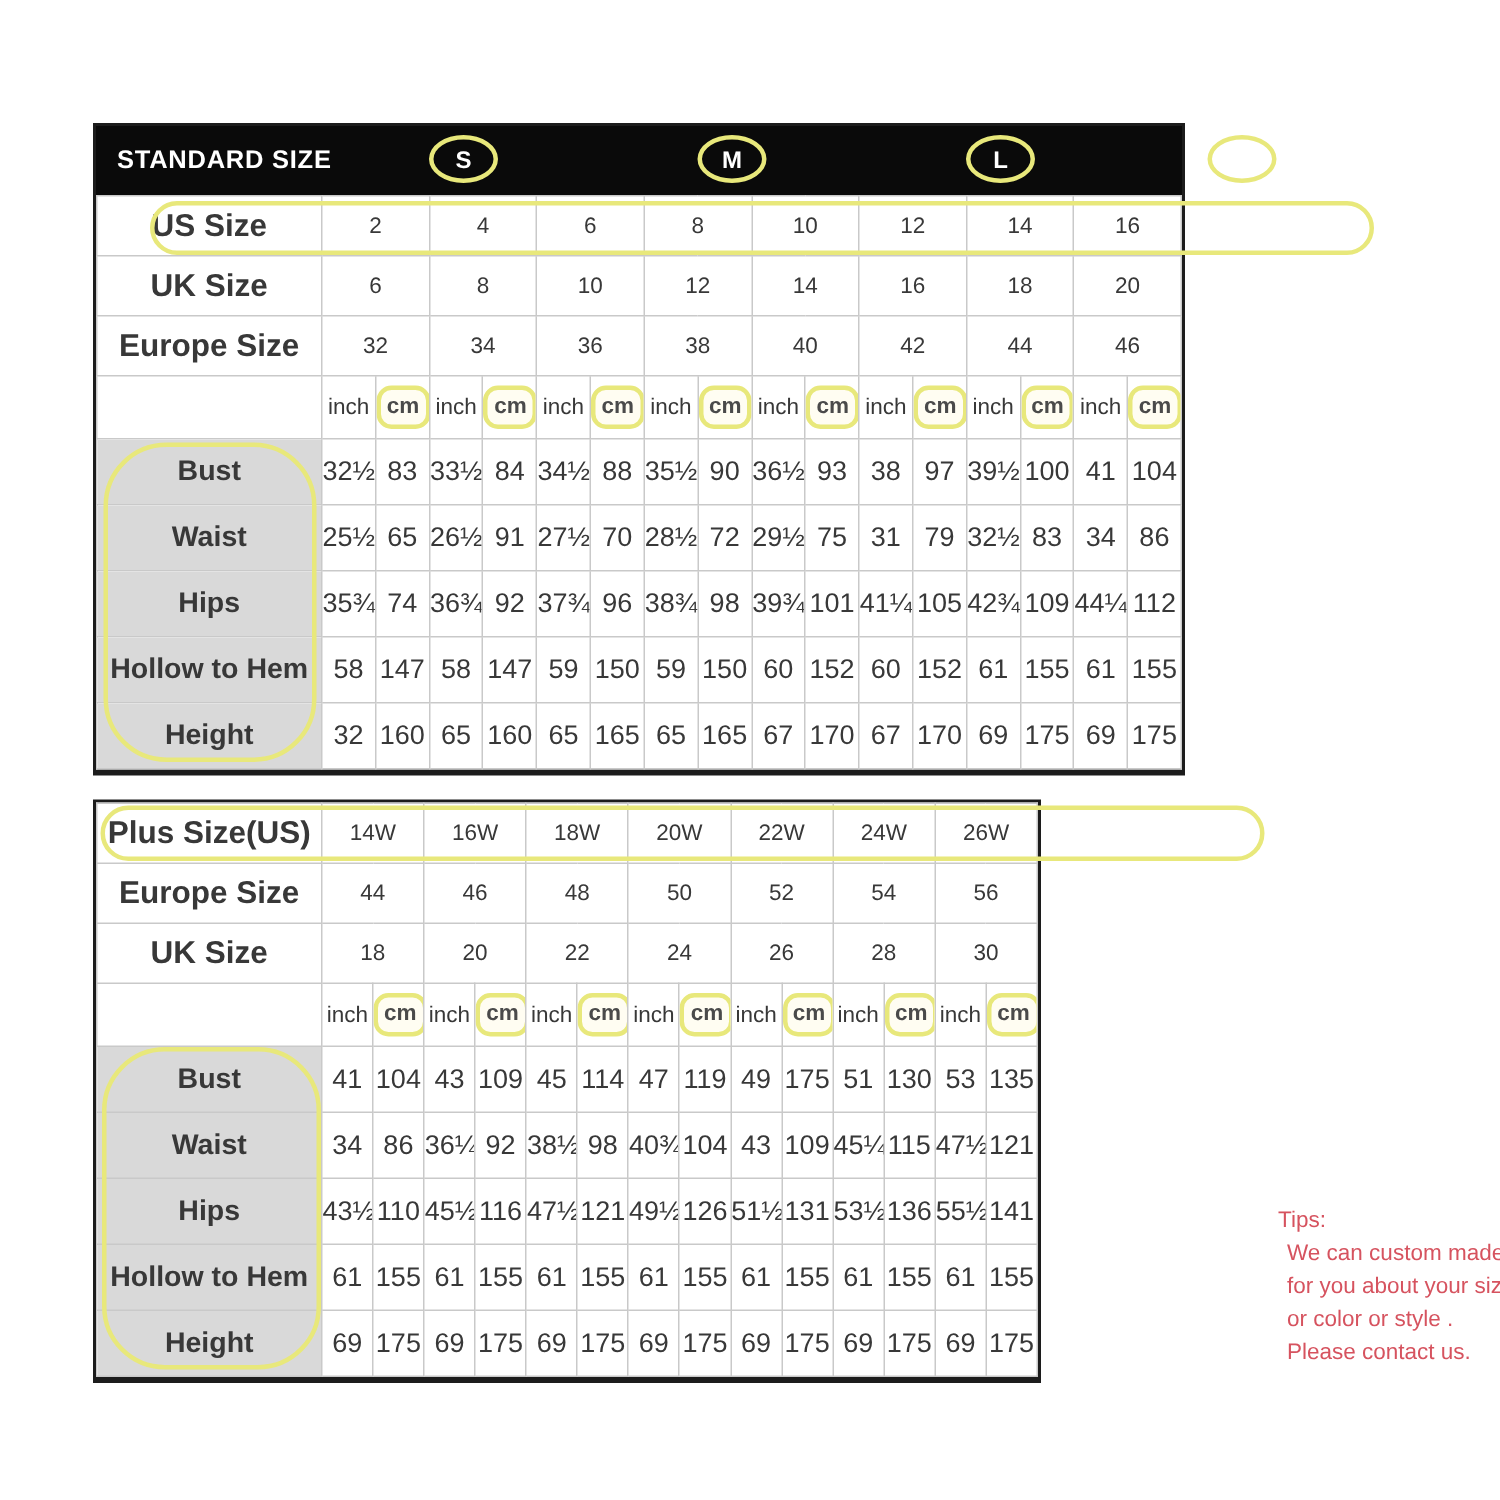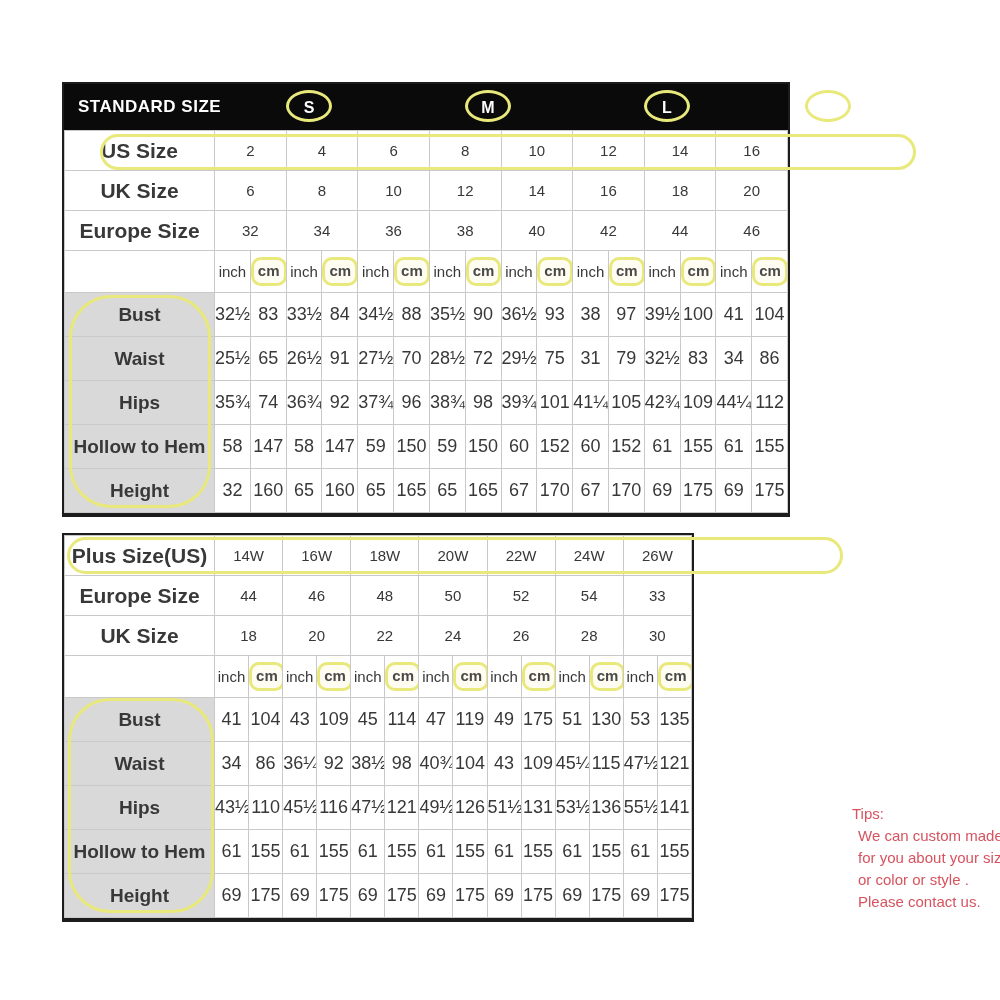--- a/index.html
+++ b/index.html
@@ -302,21 +302,21 @@
               <td class="cell group-val" colspan="2">26W</td>
             </tr>
             <tr class="row-group">
               <td class="cell group-label">Europe Size</td>
               <td class="cell group-val" colspan="2">44</td>
               <td class="cell group-val" colspan="2">46</td>
               <td class="cell group-val" colspan="2">48</td>
               <td class="cell group-val" colspan="2">50</td>
               <td class="cell group-val" colspan="2">52</td>
               <td class="cell group-val" colspan="2">54</td>
-              <td class="cell group-val" colspan="2">33</td>
+              <td class="cell group-val" colspan="2">56</td>
             </tr>
             <tr class="row-group">
               <td class="cell group-label">UK Size</td>
               <td class="cell group-val" colspan="2">18</td>
               <td class="cell group-val" colspan="2">20</td>
               <td class="cell group-val" colspan="2">22</td>
               <td class="cell group-val" colspan="2">24</td>
               <td class="cell group-val" colspan="2">26</td>
               <td class="cell group-val" colspan="2">28</td>
               <td class="cell group-val" colspan="2">30</td>

